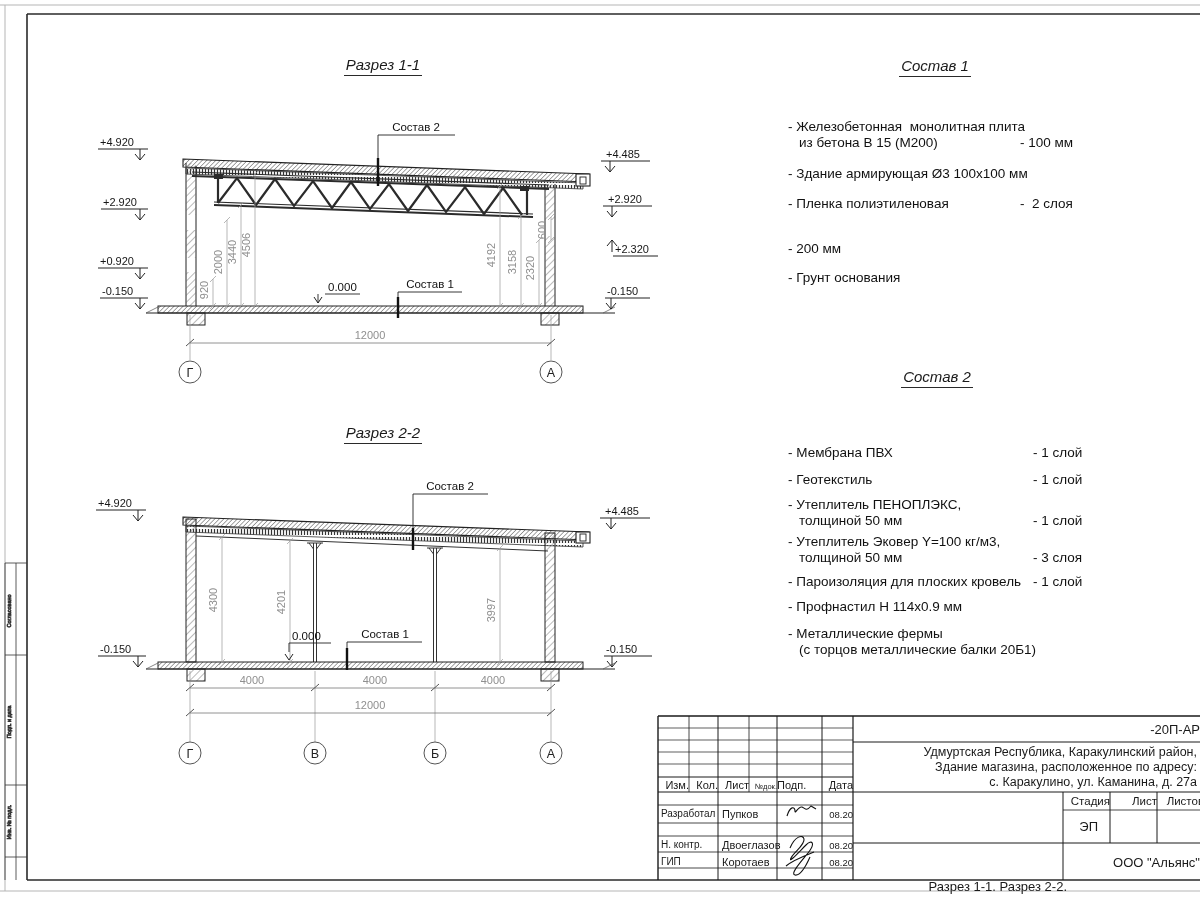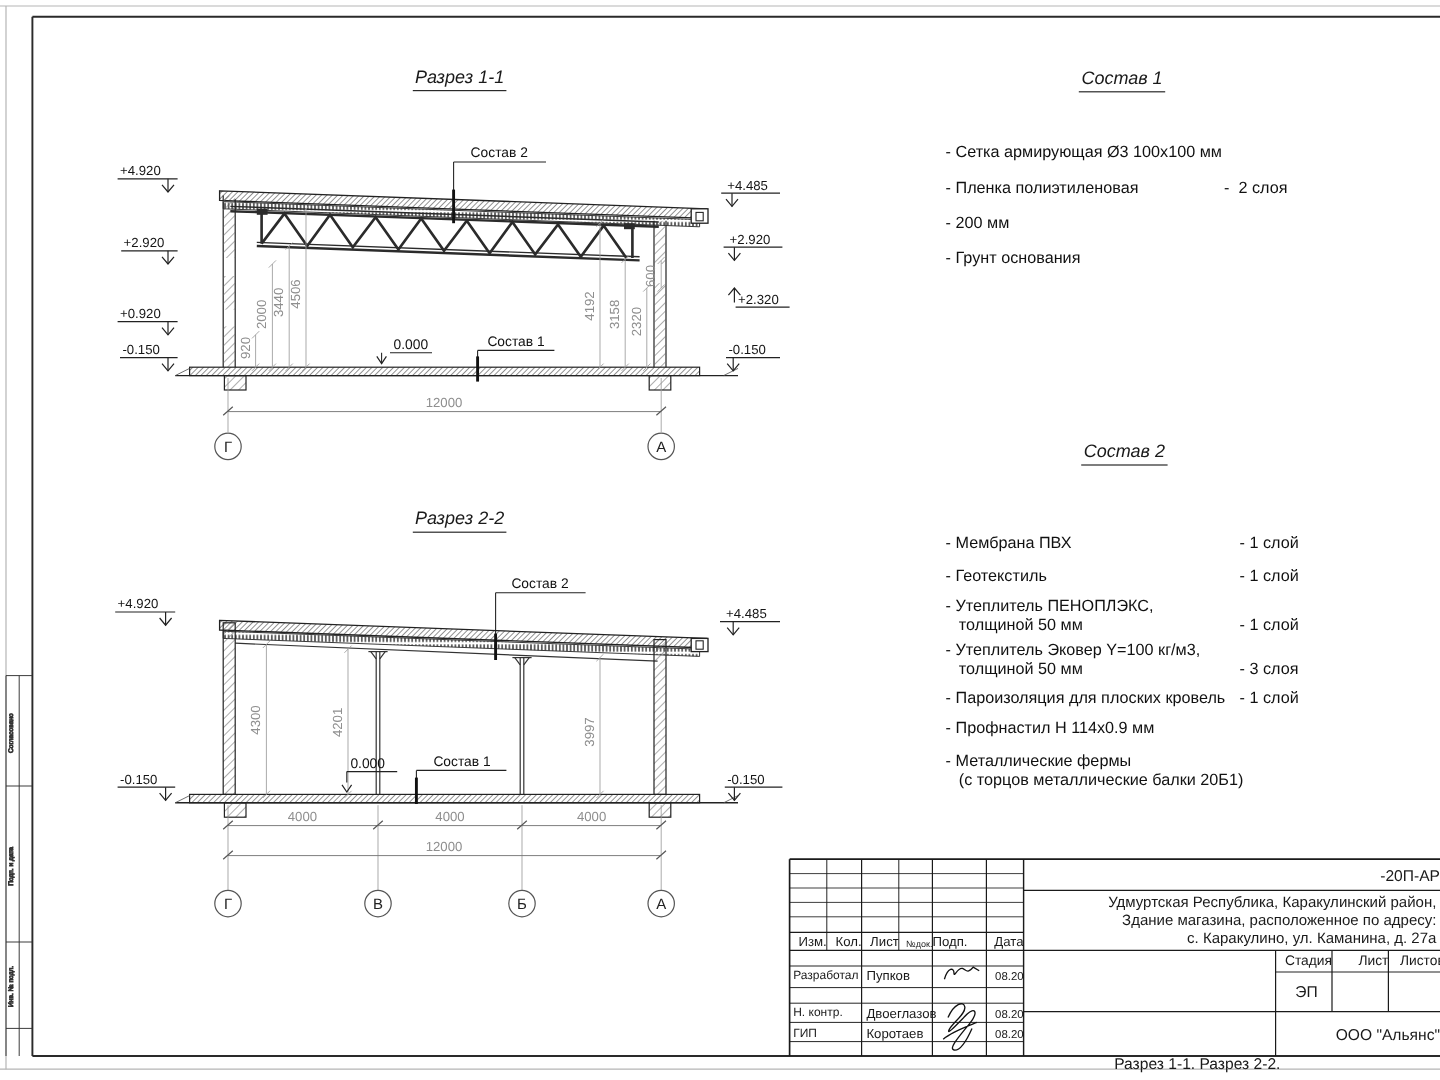--- a/index.html
+++ b/index.html
@@ -351,27 +351,34 @@
     <path d="M787,816 C790,806 795,806 795,811 C795,815 798,806 802,807 C805,808 806,812 811,806 L816,809"></path>
     <path d="M790,848 C795,836 803,834 804,839 C805,845 794,852 791,858 C788,864 799,852 806,845 C812,839 816,843 808,853 C800,863 790,874 795,875 C800,876 806,866 810,857 M786,866 C793,860 804,856 814,852"></path>
   </g>
 </svg>
 
 <div class="t sec-title" style="left:318px;top:56px;width:130px"><span>Разрез 1-1</span></div>
 <div class="t sec-title" style="left:318px;top:424px;width:130px"><span>Разрез 2-2</span></div>
 
 <div class="t sec-title" style="left:870px;top:57px;width:130px"><span>Состав 1</span></div>
 <div class="list" style="left:788px;top:119px">
+  <div class="item" style="margin-bottom:15px">
+    <div class="iname w1">
+          <div class="ln">- Железобетонная  монолитная плита</div>
+          <div class="ln2">из бетона В 15 (М200)</div>
+        </div>
+    <div class="qty">- 100 мм</div>
+  </div>
   <div class="item" style="margin-bottom:14px">
     <div class="iname w1">
-          <div class="ln">- Сетка армирующая Ø3 100х100 мм</div>
+          <div class="ln">- Здание армирующая Ø3 100х100 мм</div>
         </div>
     <div class="qty"></div>
   </div>
-  <div class="item" style="margin-bottom:13px">
+  <div class="item" style="margin-bottom:29px">
     <div class="iname w1">
           <div class="ln">- Пленка полиэтиленовая</div>
         </div>
     <div class="qty">-  2 слоя</div>
   </div>
   <div class="item" style="margin-bottom:13px">
     <div class="qty">- 200 мм</div>
   </div>
   <div class="item">
     <div class="iname w1">

